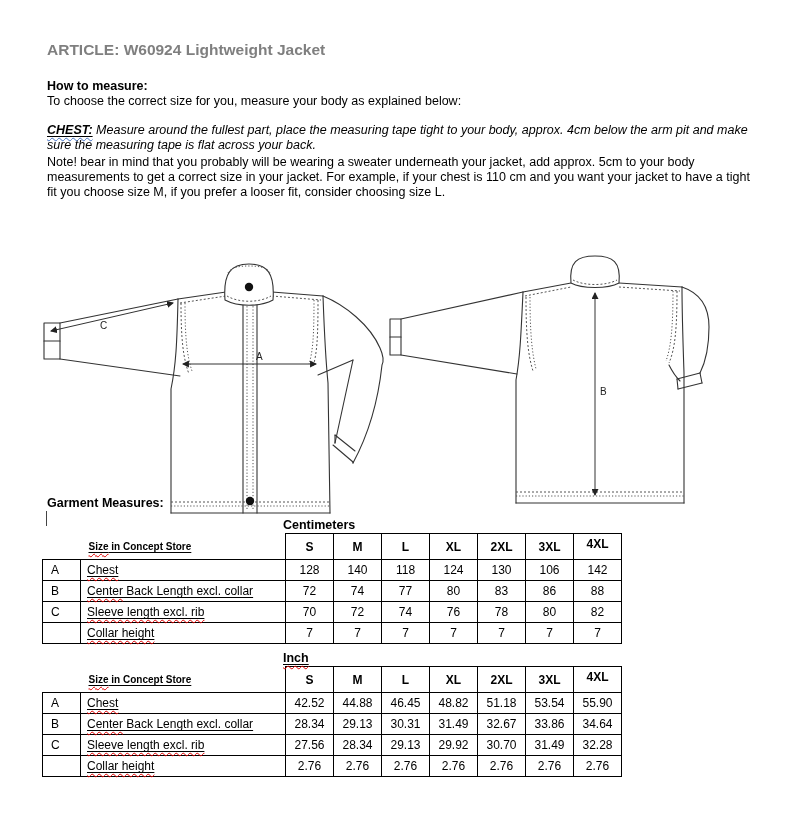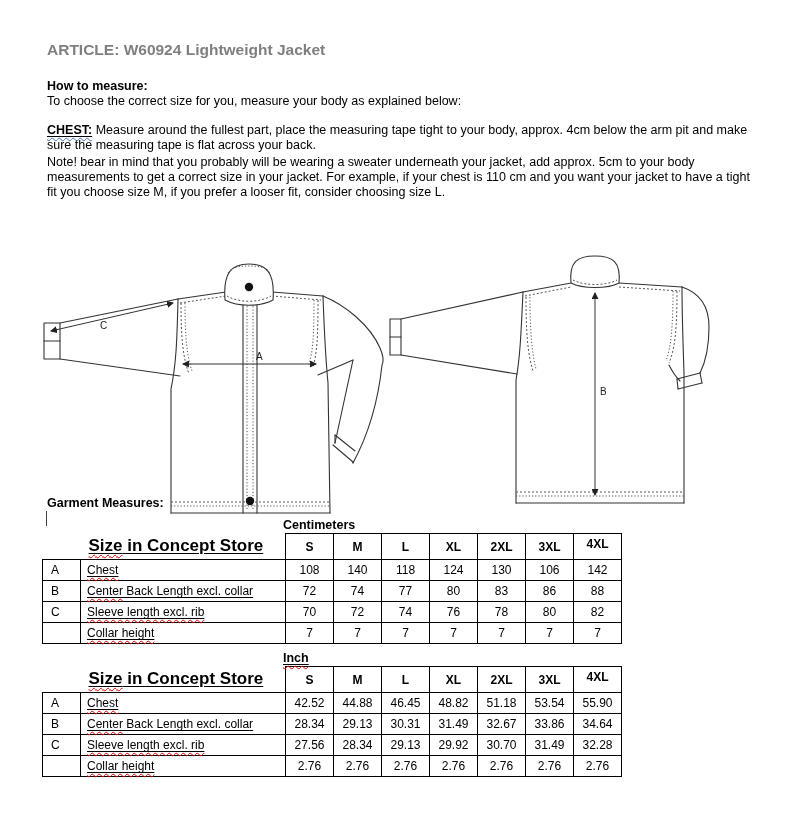--- a/index.html
+++ b/index.html
@@ -9,42 +9,42 @@
     font-family:"Liberation Sans", sans-serif;
     font-size:12.5px; color:#000; background:#fff;
   }
   .content { padding:38px 35px 0 47px; }
 
   .title-block { color:#7f7f7f; font-weight:bold; font-size:15.5px; line-height:23px; }
 
   .para { width:712px; line-height:15px; margin:0; }
   .bold { font-weight:bold; }
   .mt18 { margin-top:18px; }
-  .mt14 { margin-top:14px; }
+  .mt14 { margin-top:14px;font-style:italic; }
   .mt10 { margin-top:2px; }
 
   .ul { text-decoration: underline; text-decoration-color:#000; text-decoration-thickness:1px; text-underline-offset:2px; }
   .wavy-red  { text-decoration: underline; text-decoration-style:wavy; text-decoration-color:#e00000; text-decoration-thickness:1px; text-underline-offset:2.5px; text-decoration-skip-ink:none; }
   .wavy-blue { text-decoration: underline; text-decoration-style:wavy; text-decoration-color:#4472c4; text-decoration-thickness:1px; text-underline-offset:2.5px; text-decoration-skip-ink:none; }
 
   .diagram { position:absolute; left:0; top:243px; width:787px; height:288px; }
   .diagram svg { display:block; }
   .diagram-spacer { height:296px; }
 
   .cursor-mark { position:absolute; left:46px; top:511px; width:1px; height:15px; background:#444; }
 
   .tables { margin-left:-5px; } 
   .unit-label { margin:7px 0 1px 241px; font-weight:bold; font-size:12.5px; line-height:14px; }
   table.size-table { border-collapse:collapse; table-layout:fixed; width:579px; }
   col.c-letter { width:38px; }
   col.c-label  { width:205px; }
   col.c-size   { width:48px; }
   .size-table td { border:1px solid #000; font-size:12px; height:20px; padding:0; vertical-align:middle; }
   .size-table td.nob { border:none; }
-  .size-table td.corner { font-weight:bold; padding-left:8px; font-size:17px;margin-left:11px; }
+  .size-table td.corner { font-weight:bold; padding-left:8px; font-size:10px;margin-left:11px; }
   .size-table td.sz { font-weight:bold; text-align:center; height:21px; }
   .size-table td.sz:last-child { vertical-align:top; padding-top:4px; line-height:1.1; }
   .size-table td.lt { padding-left:8px; }
   .size-table td.lb { padding-left:6px;margin-top:26px; }
   .size-table td.vl { text-align:center; }
 
   .jk { stroke:#333; stroke-width:1.1; fill:none; stroke-linejoin:round; stroke-linecap:round; }
   .jk-fill { stroke:#333; stroke-width:1.1; fill:#fff; stroke-linejoin:round; }
   .jk-dash { stroke:#555; stroke-width:1; fill:none; stroke-dasharray:2 2; }
   .jk-dot  { stroke:#555; stroke-width:1; fill:none; stroke-dasharray:1.2 2; }
@@ -95,21 +95,21 @@
                 <td class="sz">M</td>
                 <td class="sz">L</td>
                 <td class="sz">XL</td>
                 <td class="sz">2XL</td>
                 <td class="sz">3XL</td>
                 <td class="sz">4XL</td>
               </tr>
               <tr>
                 <td class="lt">A</td>
                 <td class="lb"><span class="ul"><span class="wavy-red">Chest</span></span></td>
-                <td class="vl">108</td>
+                <td class="vl">128</td>
                 <td class="vl">140</td>
                 <td class="vl">118</td>
                 <td class="vl">124</td>
                 <td class="vl">130</td>
                 <td class="vl">106</td>
                 <td class="vl">142</td>
               </tr>
               <tr>
                 <td class="lt">B</td>
                 <td class="lb"><span class="ul"><span class="wavy-red">Center</span> Back Length excl. collar</span></td>

